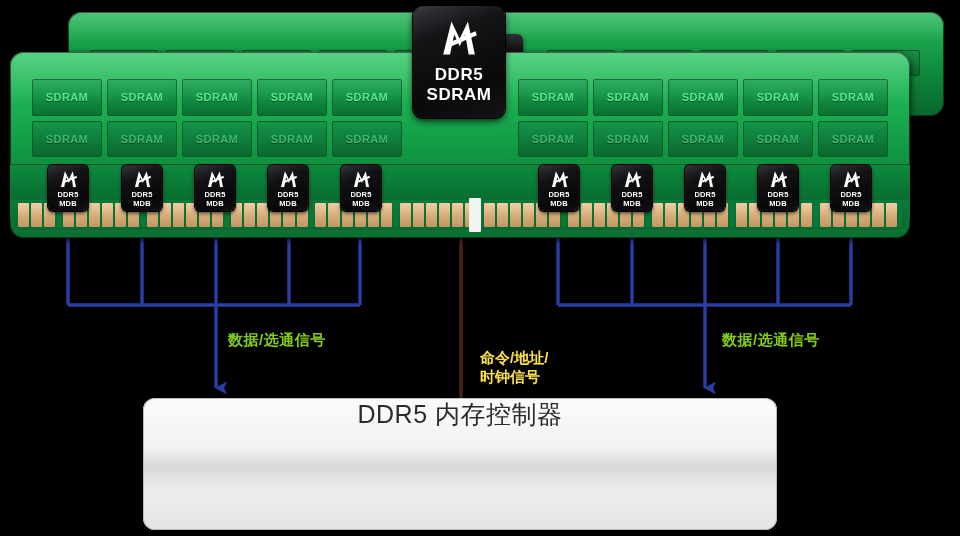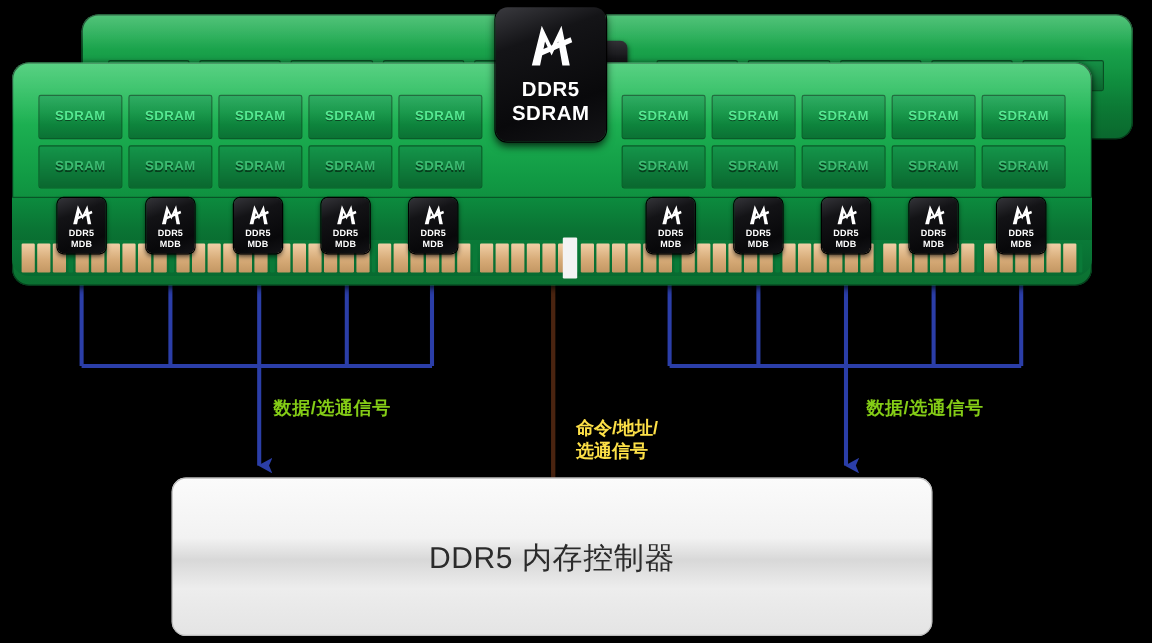--- a/index.html
+++ b/index.html
@@ -114,21 +114,21 @@
     white-space:nowrap;
     margin-top:28px;
   }
 
   
   #controller{
     position:absolute; left:143px; top:398px; width:634px; height:132px; z-index:5;
     border-radius:12px;
     background:linear-gradient(180deg,#fbfbfb 0%,#f2f2f2 38%,#d8d8d8 52%,#ededed 70%,#e4e4e4 100%);
     box-shadow:0 2px 7px rgba(0,0,0,.6), 0 0 0 1px #bdbdbd inset;
-    display:flex; align-items:center; justify-content:center;
+    display:flex; justify-content:center;
   }
   #controller-label{ font-size:25px; color:#2b2b2b; letter-spacing:.5px; }
 </style>
 </head>
 <body>
 
 <div id="stage">
 
   <div class="dimm" id="dimm-back">
     <div class="back-sdram-row">
@@ -390,20 +390,20 @@
 
     <g stroke="#4a2410" stroke-width="3.6" fill="none">
       <path d="M461 398 L461 168" marker-end="url(#abrown)"></path>
     </g>
   </svg>
 
   <div class="sig-label" id="label-left">数据/选通信号</div>
   <div class="sig-label" id="label-right">数据/选通信号</div>
   <div id="label-ca">
     <div>命令/地址/</div>
-    <div>选通信号</div>
+    <div>时钟信号</div>
   </div>
 
   <div id="controller">
     <div id="controller-label">DDR5 内存控制器</div>
   </div>
 
 </div>
 
 </body></html>

